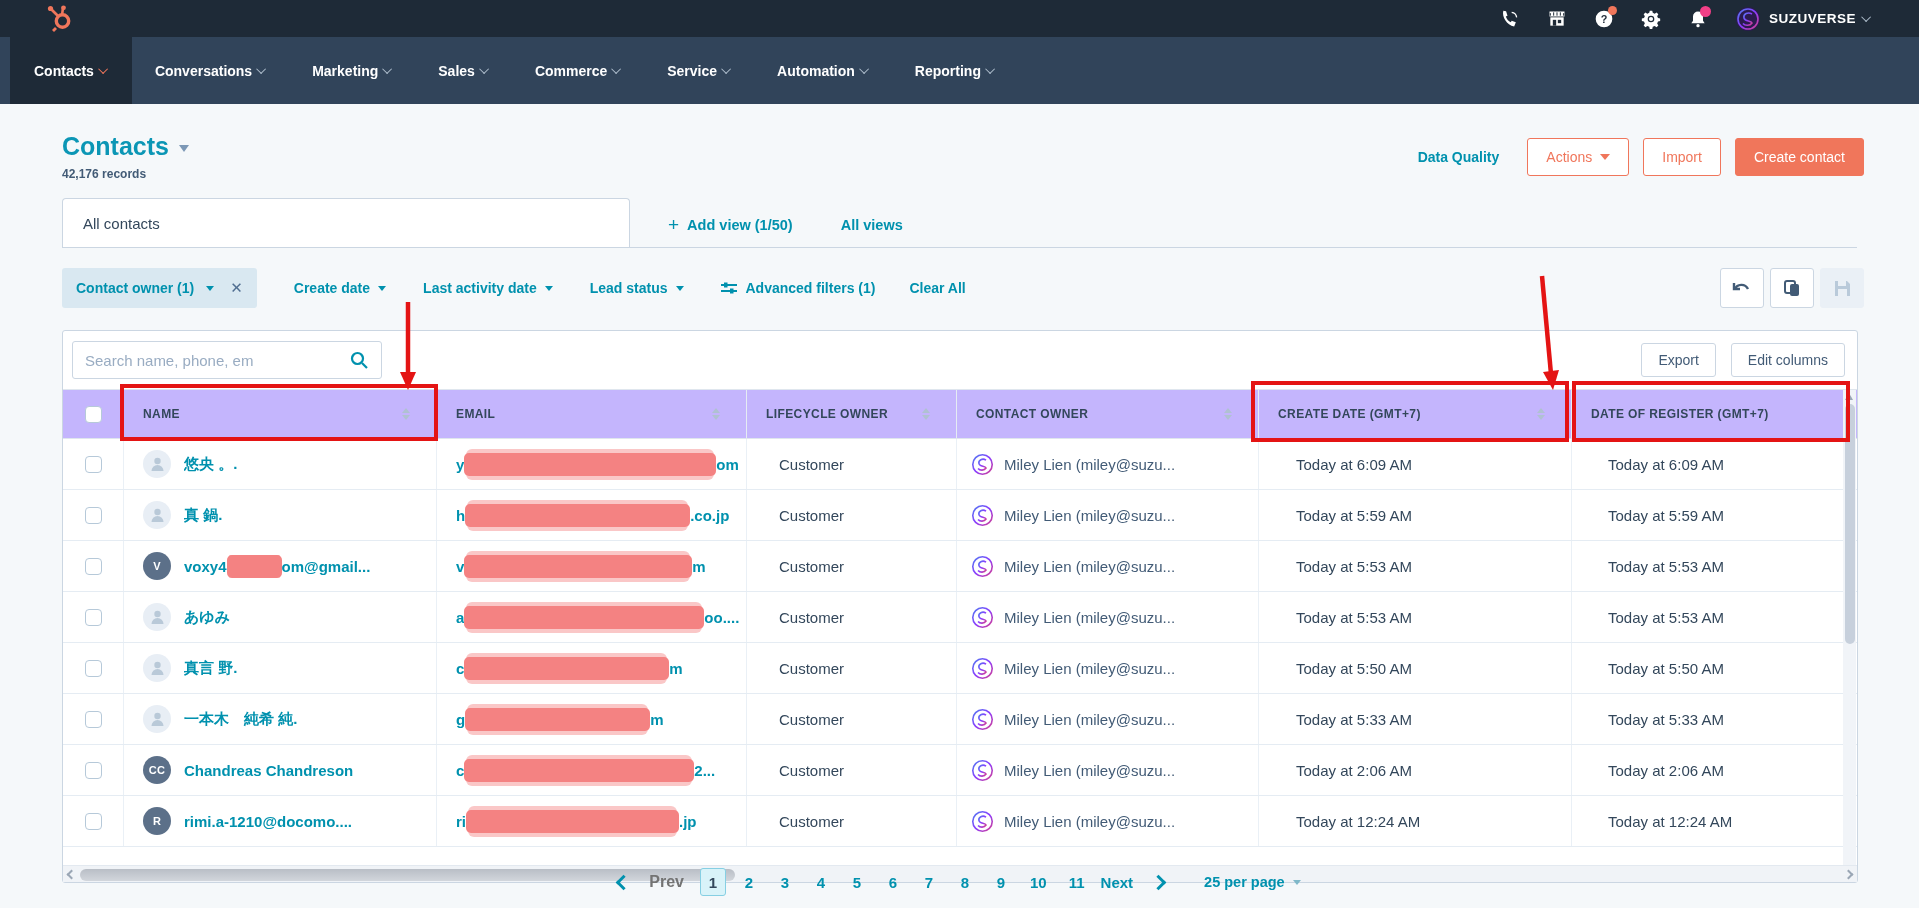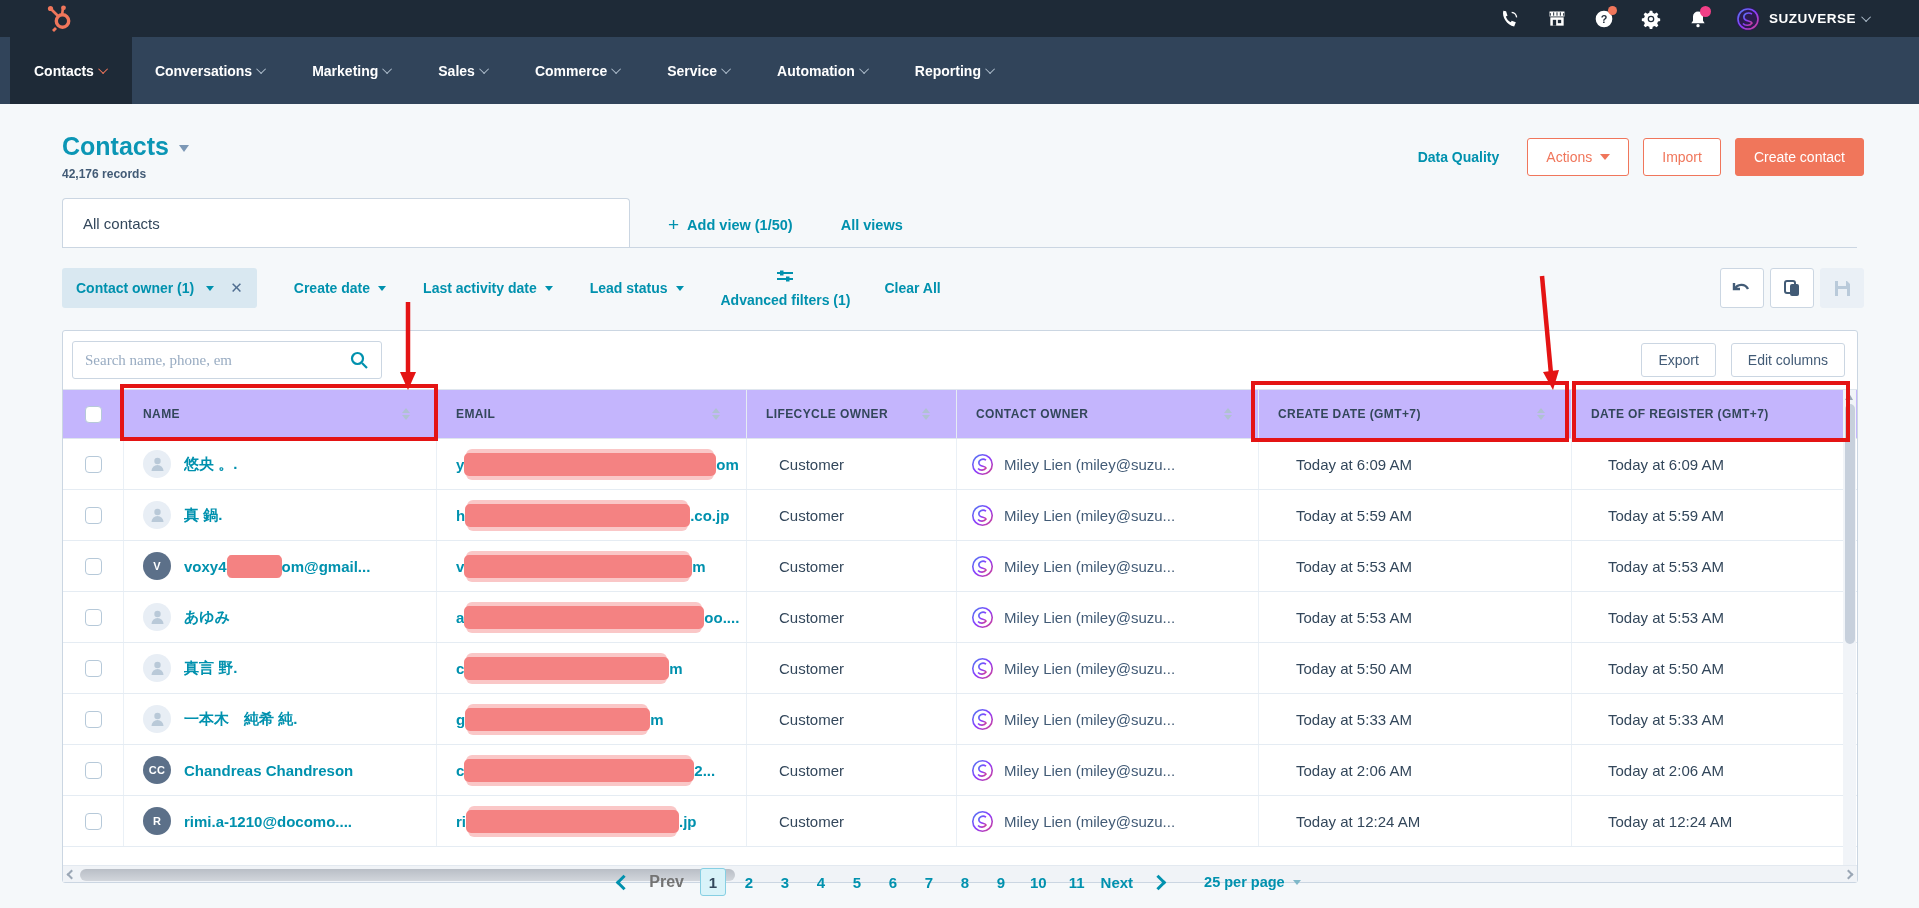--- a/index.html
+++ b/index.html
@@ -44,31 +44,31 @@
   .tab-links { display:flex; align-items:center; gap:48px; margin-left:38px; padding-bottom:14px; }
   .tab-link { color:#0091ae; font-size:14.5px; font-weight:bold; cursor:pointer; display:flex; align-items:center; gap:8px; }
   .plus { font-size:19px; font-weight:400; line-height:10px; }
 
   
   .filterrow { margin:20px 55px 0 62px; display:flex; align-items:center; }
   .pill { background:#d9e8f1; border-radius:3px; height:40px; display:flex; align-items:center; padding:0 14px; gap:12px; color:#0091ae; font-weight:bold; font-size:14px; cursor:pointer; }
   .pill .x { color:#506e91; font-size:15px; font-weight:400; cursor:pointer; padding-left:4px; }
   .tri-teal { width:0; height:0; border-left:4.5px solid transparent; border-right:4.5px solid transparent; border-top:5.5px solid #0091ae; display:inline-block; }
   .filter-item { color:#0091ae; font-weight:bold; font-size:14px; display:flex; align-items:center; gap:8px; margin-left:37px; cursor:pointer; }
-  .adv { display:flex; align-items:center; gap:9px; color:#0091ae; font-weight:bold; font-size:14px; margin-left:37px; cursor:pointer;flex-direction:column; }
+  .adv { display:flex; align-items:center; gap:9px; color:#0091ae; font-weight:bold; font-size:14px; margin-left:37px; cursor:pointer; }
   .clearall { margin-left:34px; }
   .mini-btns { margin-left:auto; display:flex; gap:6px; }
   .mini-btn { width:44px; height:40px; background:#fff; border:1px solid #cbd6e2; border-radius:3px; display:flex; align-items:center; justify-content:center; cursor:pointer; }
   .mini-btn.disabled { background:#eaf0f6; border-color:#eaf0f6; cursor:default; }
 
   
   .card { position:absolute; left:62px; top:330px; width:1796px; background:#fff; border:1px solid #cbd6e2; border-radius:3px; }
   .card-toolbar { height:58px; display:flex; align-items:center; padding:0 12px 0 9px; }
   .tbl-search { width:310px; height:38px; border:1px solid #cbd6e2; border-radius:3px; display:flex; align-items:center; padding:0 12px; background:#fff; }
-  .tbl-search input { border:none; outline:none; flex:1; font-size:15px; font-family:Liberation Serif, serif; color:#0369a1; }
+  .tbl-search input { border:none; outline:none; flex:1; font-size:15px; font-family:Liberation Sans, sans-serif; color:#0369a1; }
   .tbl-search input::placeholder { color:#99acc2; }
   .toolbar-right { margin-left:auto; display:flex; gap:15px; }
   .btn-light { height:34px; background:#fff; border:1px solid #cbd6e2; border-radius:3px; color:#425b76; font-size:14px; padding:0 16px; display:flex; align-items:center; cursor:pointer; font-family:inherit; }
 
   .grid-row { display:grid; grid-template-columns:60px 313px 310px 210px 302px 313px 1fr; align-items:center; }
   .thead { background:#c4b5fd; height:50px; border-top:1px solid #dfe6ee; border-bottom:1px solid #dfe6ee; }
   .th { font-size:12px; font-weight:bold; letter-spacing:.4px; color:#33475b; display:flex; align-items:center; height:100%; padding-left:19px; border-left:1px solid #e5ecf3; cursor:pointer; position:relative; }
   .th:first-child { border-left:none; padding-left:0; justify-content:center; }
   .sort { margin-left:auto; margin-right:26px; display:flex; flex-direction:column; gap:2px; }
   .sort i { width:0; height:0; border-left:4px solid transparent; border-right:4px solid transparent; display:block; }

